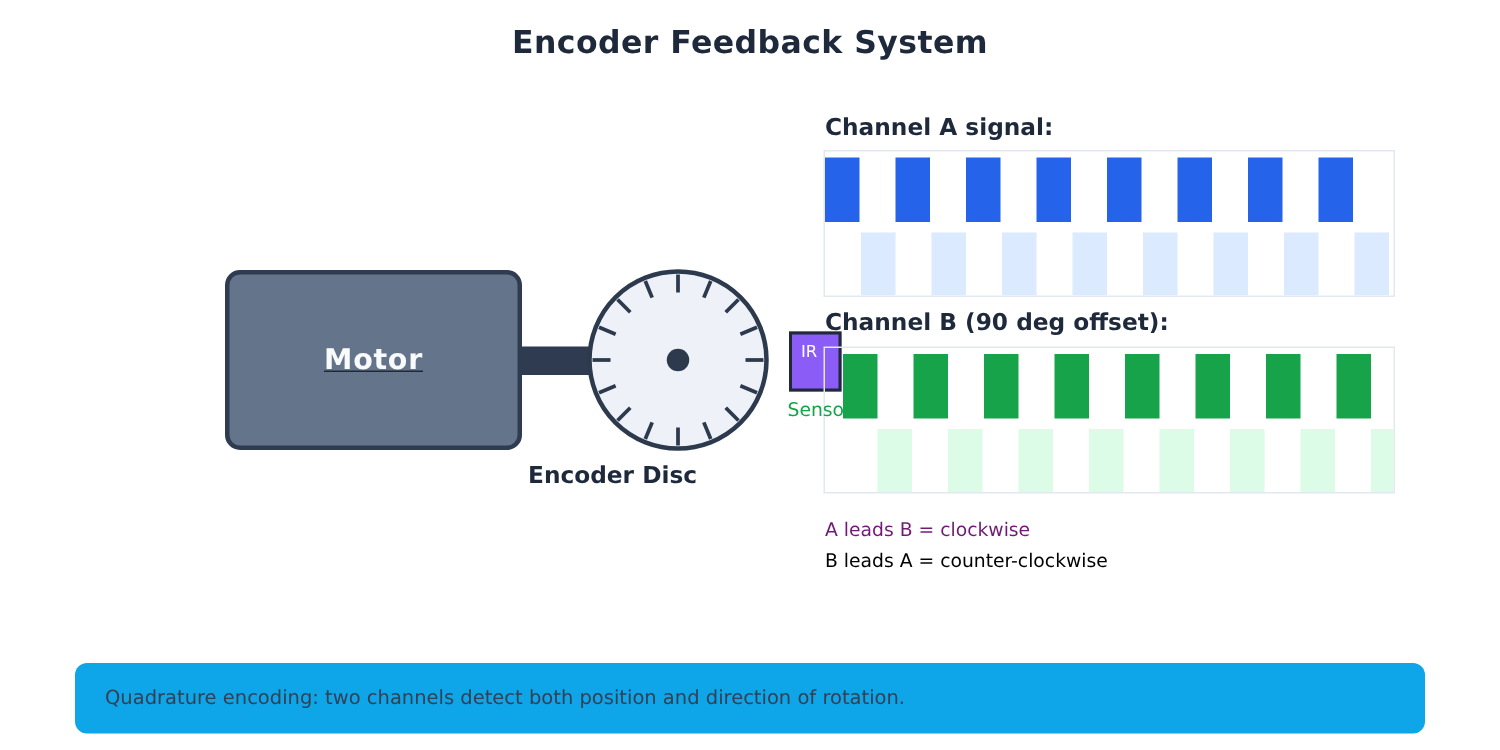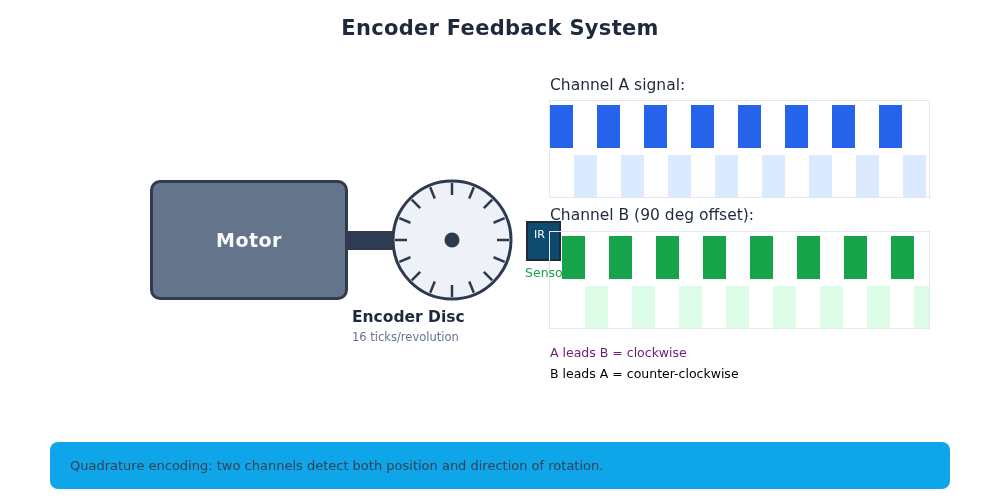--- a/index.html
+++ b/index.html
@@ -5,42 +5,42 @@
   html,body{margin:0;padding:0;background:#ffffff;}
   body{
     width:1000px;height:500px;position:relative;overflow:hidden;
     font-family:"DejaVu Sans","Liberation Sans",sans-serif;
     color:#1e293b;
   }
   .abs{position:absolute;}
   
   #title{top:16px;left:0;width:1000px;text-align:center;font-size:21px;font-weight:bold;color:#1e293b;letter-spacing:.3px;}
   
-  #motor{left:150px;top:180px;width:198px;height:120px;background:#64748b;border:3px solid #2f3b50;border-radius:10px;box-sizing:border-box;display:flex;align-items:center;justify-content:center;}
+  #motor{left:150px;top:180px;width:198px;height:120px;background:#64748b;border:3px solid #2f3b50;border-radius:10px;box-sizing:border-box;display:flex;align-items:center;justify-content:center;text-decoration:underline;}
   #motor-label{color:#f8fafc;font-size:19px;font-weight:bold;letter-spacing:.5px;}
   
   #shaft{left:346px;top:231px;width:50px;height:19px;background:#2f3b50;}
   
   #disc-svg{left:388px;top:176px;}
   #disc-caption{left:352px;top:308px;width:200px;text-align:left;}
   #disc-label{font-size:15.5px;font-weight:bold;color:#1e293b;}
   #disc-sublabel{font-size:11.5px;color:#64748b;margin-top:4px;}
   
-  .sig-heading{left:550px;width:400px;font-size:15.5px;font-weight:normal;color:#1e293b;}
+  .sig-heading{left:550px;width:400px;font-size:15.5px;font-weight:bold;color:#1e293b;}
   #chA-heading{top:76px;}
   #chB-heading{top:206px;}
   
   .panel{left:549px;width:381px;height:98px;border:1px solid #e2e8f0;box-sizing:border-box;background:transparent;overflow:hidden;}
   #chA-panel{top:100px;}
   #chB-panel{top:231px;}
   .bar{position:absolute;z-index:1;}
   .bar.high{top:4px;height:43px;width:23px;}
   .bar.low{top:54px;height:42px;width:23px;}
   
-  #ir-box{left:526px;top:221px;width:35px;height:40px;background:#0c4a6e;border:2px solid #1f2937;box-sizing:border-box;}
+  #ir-box{left:526px;top:221px;width:35px;height:40px;background:#8b5cf6;border:2px solid #1f2937;box-sizing:border-box;}
   #ir-label{color:#ffffff;font-size:11px;display:block;padding:5px 0 0 6px;}
   #sensor-caption{left:525px;top:265px;font-size:12.5px;color:#16a34a;z-index:0;}
   
   .legend-line{left:550px;width:400px;font-size:12.5px;}
   #legend-0{top:345px;}
   #legend-1{top:366px;}
   
   #note-box{left:50px;top:442px;width:900px;height:47px;background:#0ea5e9;border-radius:8px;box-sizing:border-box;display:flex;align-items:center;}
   #note-text{font-size:13px;color:#334155;padding-left:20px;}
 </style>
@@ -73,21 +73,20 @@
       <line x1="63.99999999999999" y1="7" x2="63.99999999999999" y2="19"></line>
       <line x1="85.81295564481013" y1="11.338866646856665" x2="81.22075445642905" y2="22.4254210369921"></line>
       <line x1="104.3050865276332" y1="23.694913472366785" x2="95.81980515339463" y2="32.18019484660535"></line>
       <line x1="116.66113335314333" y1="42.18704435518985" x2="105.5745789630079" y2="46.77924554357094"></line>
     </g>
   <circle cx="64" cy="64" r="7.5" fill="#2d3a4e"></circle>
 </svg>
 
 <div class="abs" id="disc-caption">
   <div id="disc-label">Encoder Disc</div>
-  <div id="disc-sublabel">16 ticks/revolution</div>
 </div>
 
 <div class="abs sig-heading" id="chA-heading">Channel A signal:</div>
 <div class="abs panel" id="chA-panel">
     <div class="bar high" style="left: 0px; background: rgb(37, 99, 235);"></div>
     <div class="bar low" style="left: 23.5px; background: rgb(219, 234, 254);"></div>
     <div class="bar high" style="left: 47px; background: rgb(37, 99, 235);"></div>
     <div class="bar low" style="left: 70.5px; background: rgb(219, 234, 254);"></div>
     <div class="bar high" style="left: 94px; background: rgb(37, 99, 235);"></div>
     <div class="bar low" style="left: 117.5px; background: rgb(219, 234, 254);"></div>

